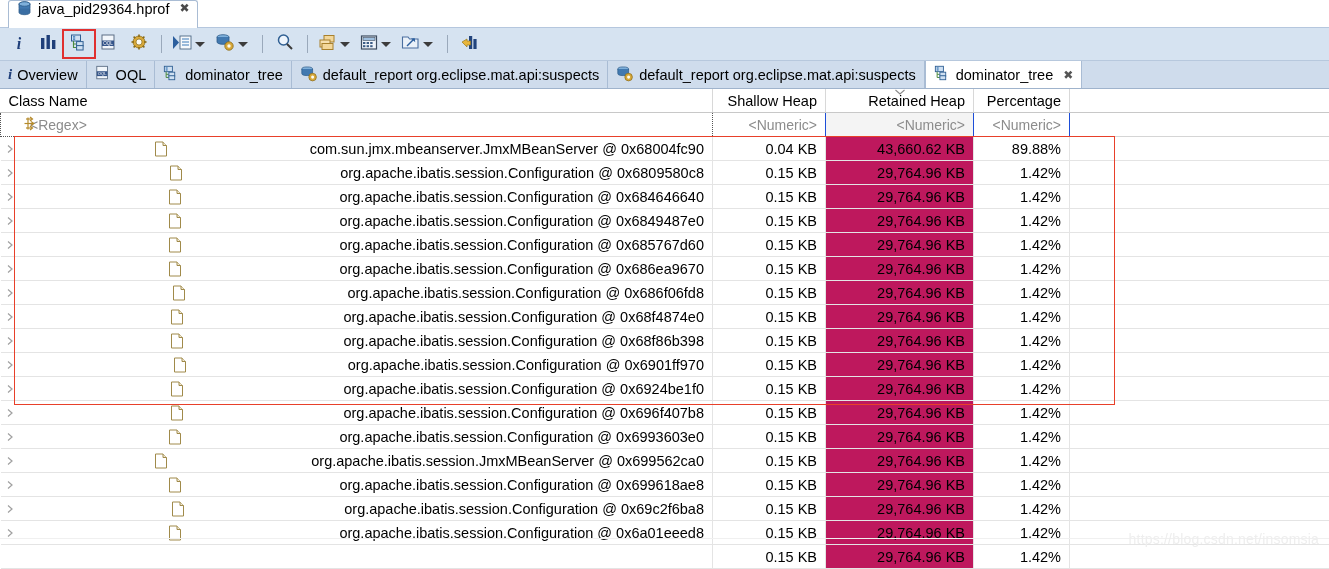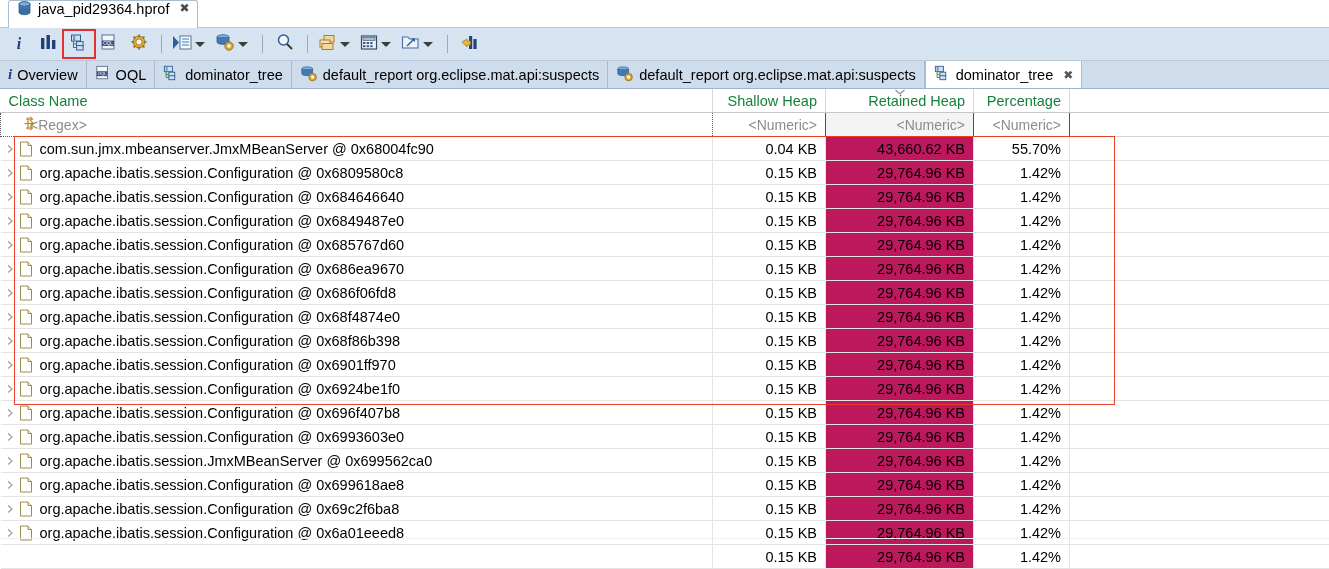--- a/index.html
+++ b/index.html
@@ -72,21 +72,21 @@
   
   .table-wrap{position:relative;background:#fff;height:480px;overflow:hidden;}
   table.grid{border-collapse:collapse;width:1329px;table-layout:fixed;font-size:14.5px;}
   table.grid col.c-name{width:712px;}
   table.grid col.c-shallow{width:113px;}
   table.grid col.c-retained{width:148px;}
   table.grid col.c-pct{width:96px;}
   table.grid col.c-rest{width:260px;}
 
   thead th{
-    height:23px;font-weight:normal;font-size:14.5px;color:#15803d;
+    height:23px;font-weight:normal;font-size:14.5px;color:#000000;
     background:#ffffff;border-bottom:1px solid #c8c8c8;
     border-right:1px solid #d8d8d8;
     padding:0 8px;position:relative;
   }
   th.th-name{text-align:left;}
   th.th-num{text-align:right;}
   th.th-blank{border-right:none;}
   .sort-chevron{
     position:absolute;top:0px;left:50%;transform:translateX(-50%);
     width:11px;height:6px;
@@ -112,21 +112,21 @@
     border-bottom:1px solid #e4e4e4;
     border-right:1px solid #e4e4e4;
     font-size:14.5px;color:#000;
     white-space:nowrap;overflow:hidden;
   }
   tbody.body td.c-name{padding-left:0;position:relative;}
   tbody.body td.num{text-align:right;}
   tbody.body td.retained{background:#be185d;}
   tbody.body td.rest{border-right:none;}
 
-  .rowcell{display:flex;align-items:center;height:23px;}
+  .rowcell{display:flex;align-items:center;height:23px;justify-content:space-between;}
   .twisty{
     width:18px;display:flex;align-items:center;justify-content:center;
     color:#9a9a9a;font-size:11px;flex:0 0 18px;
   }
   .twisty svg{display:block;}
   .doc-icon{flex:0 0 16px;width:16px;height:16px;margin-right:5px;}
   .row-label{font-size:14.5px;color:#000;}
 
   
   .redact{
@@ -468,21 +468,21 @@
                 </span>
                 <span class="doc-icon"><svg width="14" height="16" viewBox="0 0 14 16">
                     <path d="M1.5 1 L9 1 L12.5 4.5 L12.5 15 L1.5 15 Z" fill="#ffffff" stroke="#a08a4a" stroke-width="1"></path>
                     <path d="M9 1 L9 4.5 L12.5 4.5" fill="#f1ead6" stroke="#a08a4a" stroke-width="1"></path>
                   </svg></span>
                 <span class="row-label">com.sun.jmx.mbeanserver.JmxMBeanServer @ 0x68004fc90</span>
               </div>
             </td>
             <td class="num ">0.04 KB</td>
             <td class="num retained">43,660.62 KB</td>
-            <td class="num ">55.70%</td>
+            <td class="num ">89.88%</td>
             <td class="rest"></td>
           </tr>
           <tr>
             <td class="c-name">
               <div class="rowcell">
                 <span class="twisty">
                   <svg width="8" height="10" viewBox="0 0 8 10">
                     <path d="M2 1.5 L6 5 L2 8.5" fill="none" stroke="#a0a0a0" stroke-width="1.2"></path>
                   </svg>
                 </span>
@@ -804,15 +804,16 @@
             <td class="num retained">29,764.96 KB</td>
             <td class="num ">1.42%</td>
             <td class="rest"></td>
           </tr>
         </tbody>
     </table>
 
     <div class="annot-rect" style="left:14px; top:47px; width:1099px; height:267px;"></div>
 
     <div class="watermark-line" style="right:0;bottom:30px;width:1329px;"></div>
+    <div class="watermark" style="right:10px;bottom:22px;">https://blog.csdn.net/insomsia</div>
   </div>
 
 </div>
 
 </body></html>

